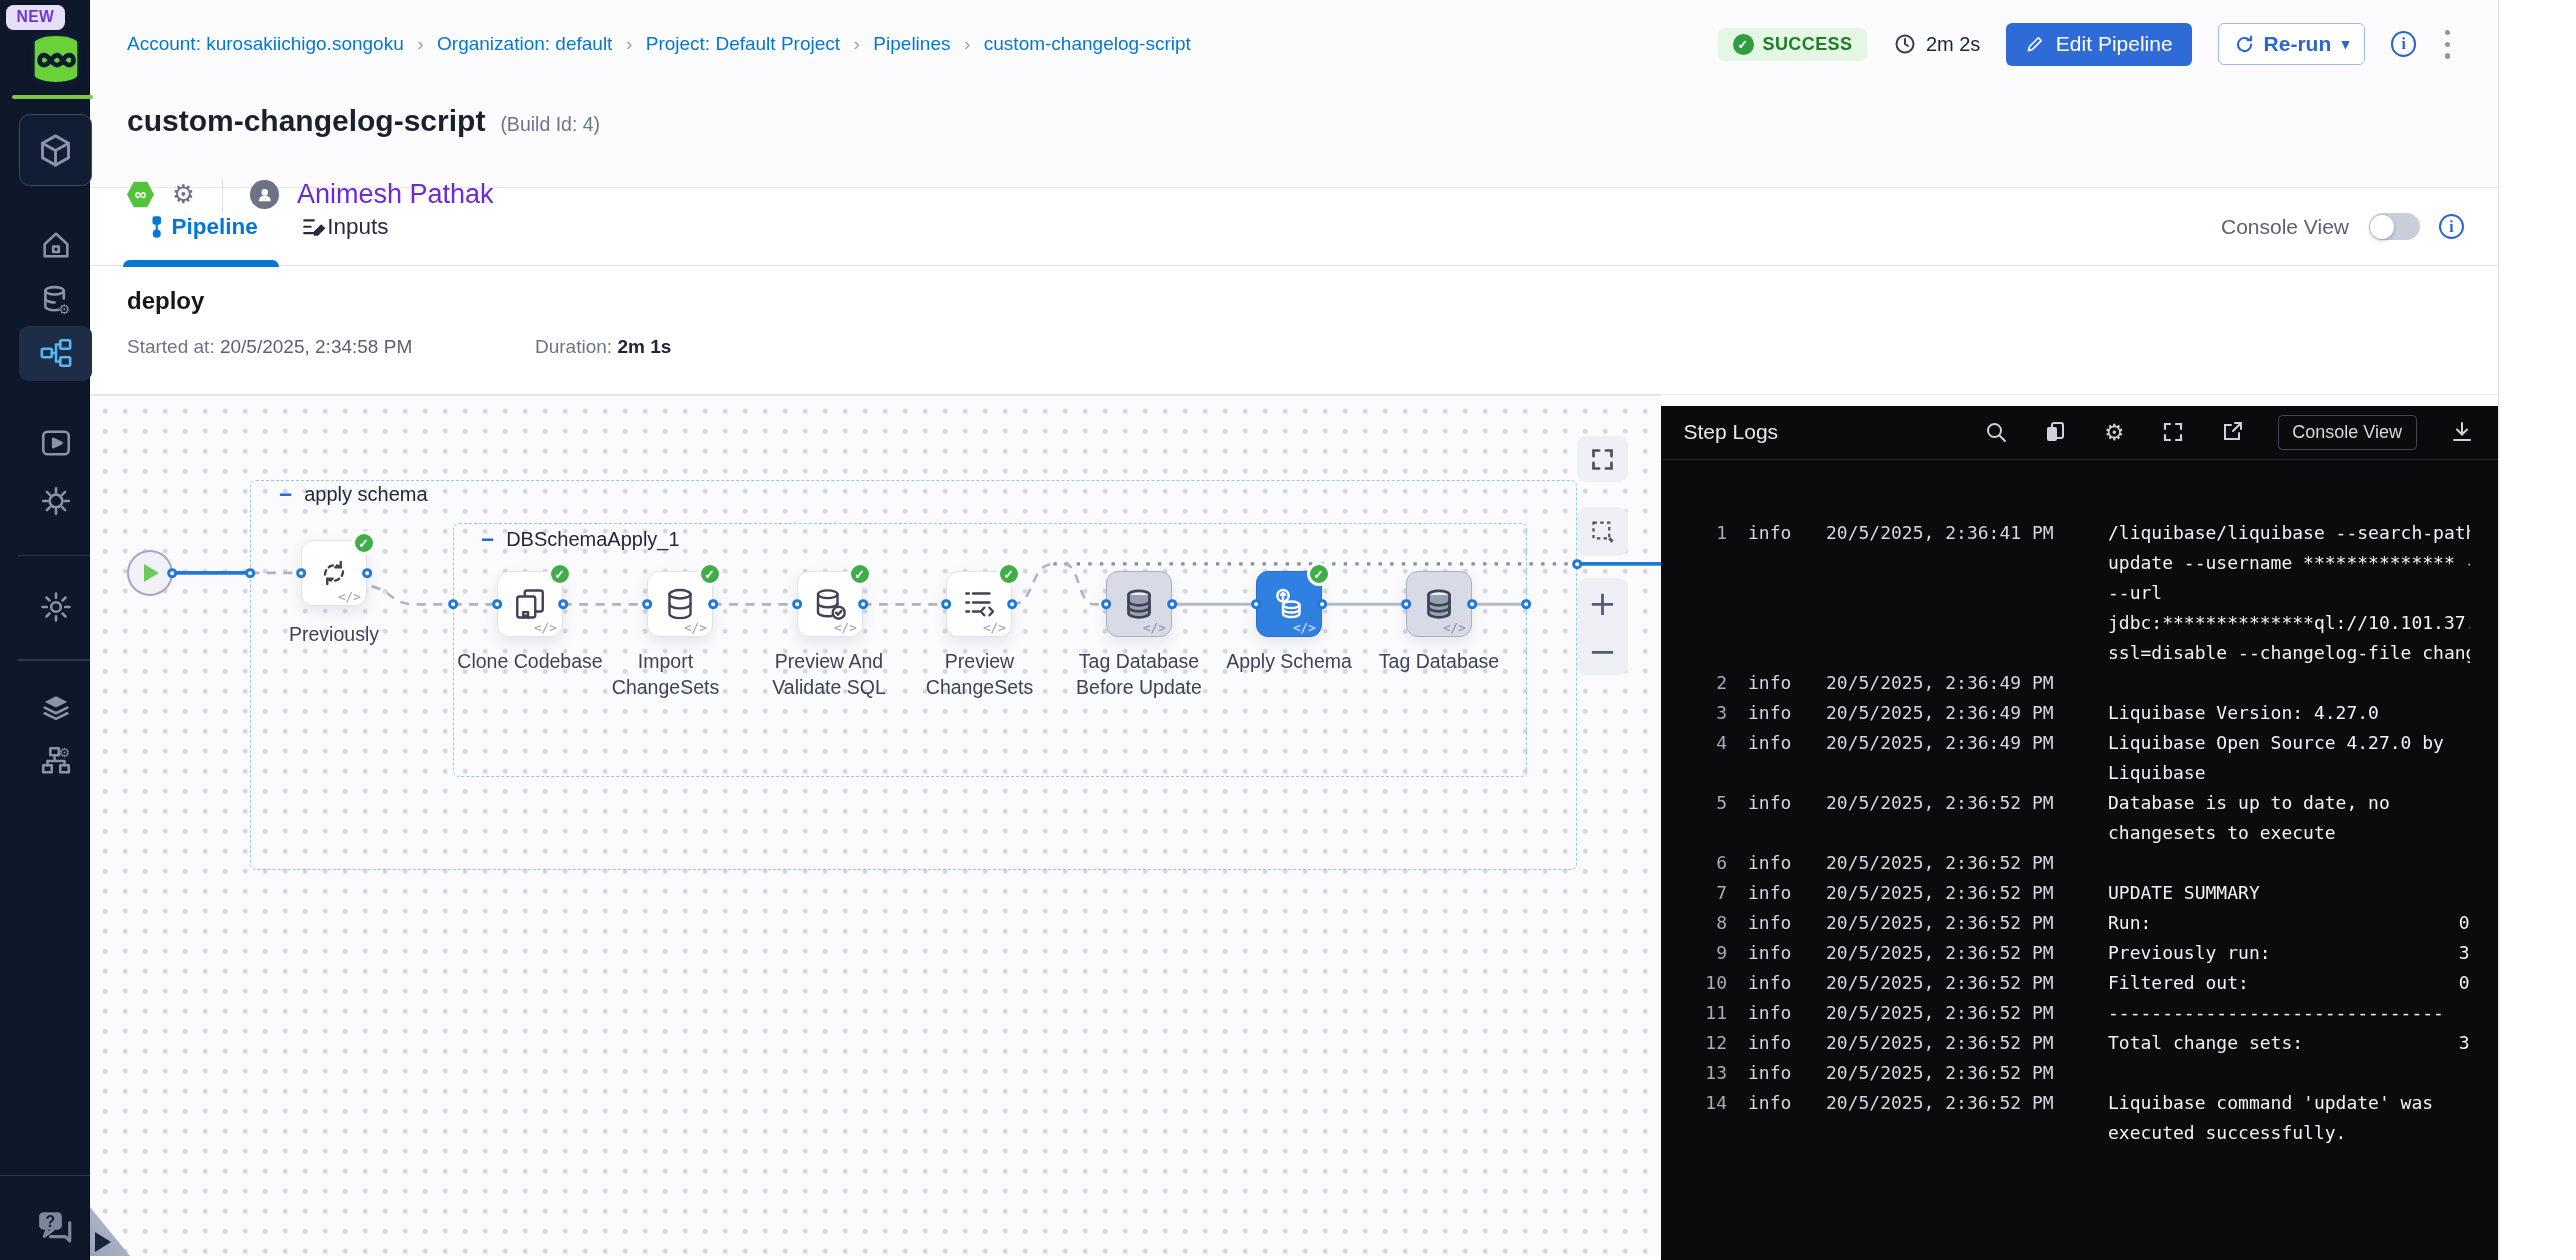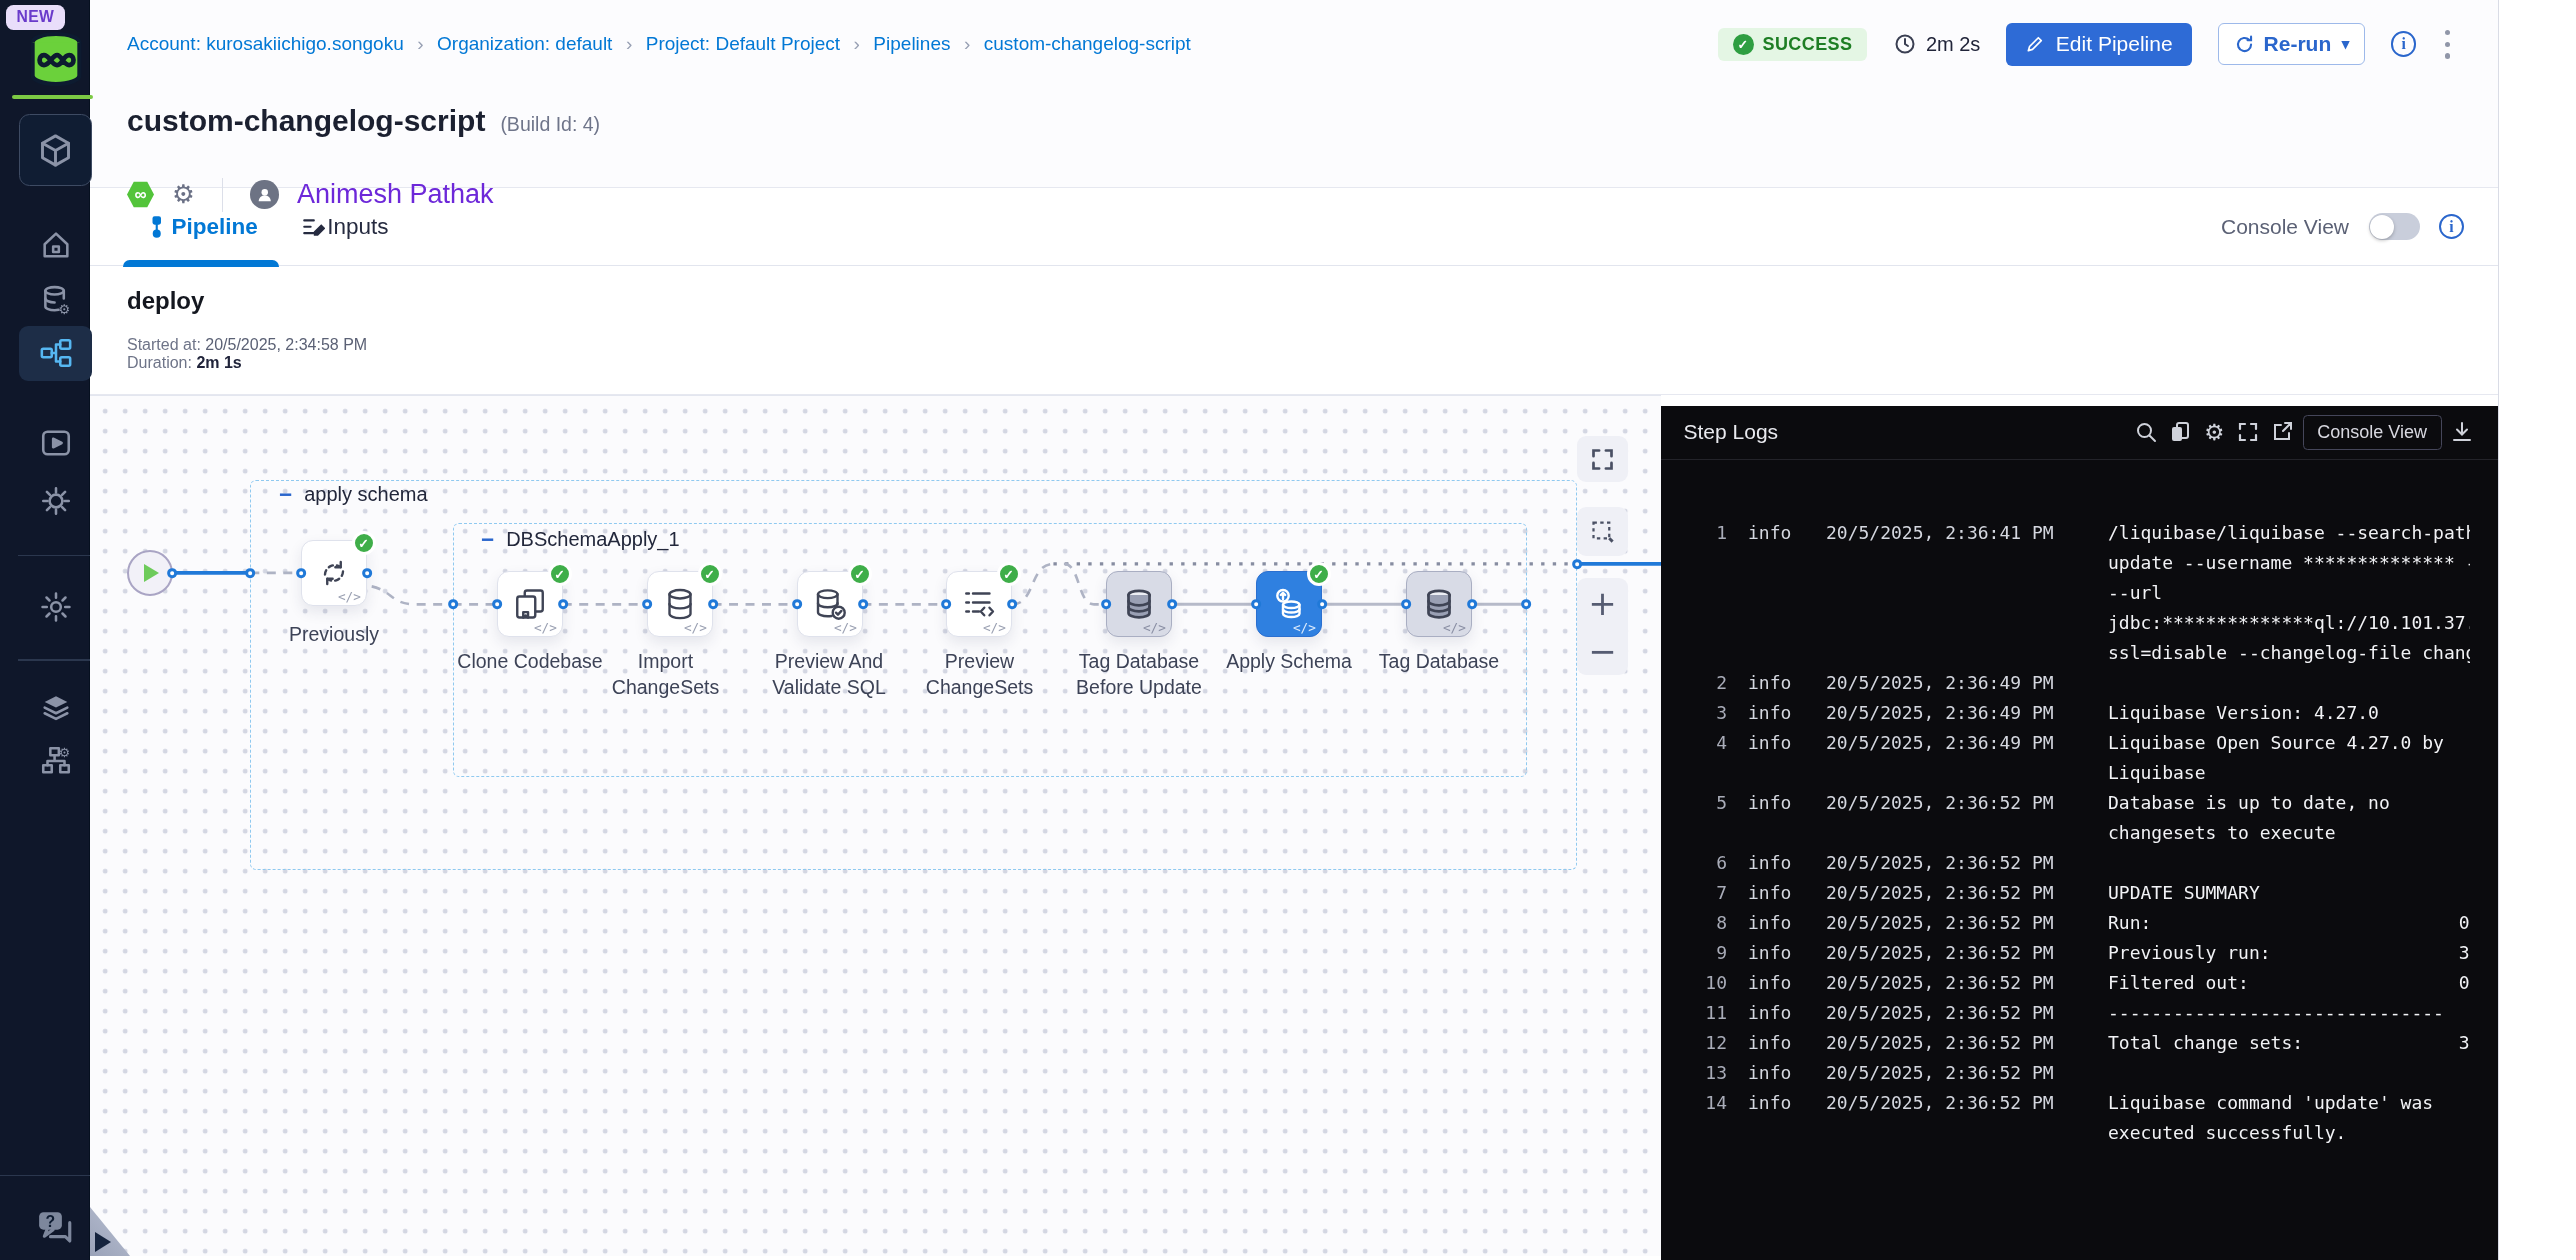--- a/index.html
+++ b/index.html
@@ -72,21 +72,21 @@
   .tab.active::after{content:"";position:absolute;left:0;right:0;bottom:-1.5px;height:6.7px;background:#0278d5;border-radius:6.7px 6.7px 0 0;}
   .tab-right{margin-left:auto;display:flex;align-items:center;gap:19.5px;padding-right:34px;font-size:21px;color:#5b6175;}
   .toggle{width:51px;height:27px;background:#c9cedb;border-radius:13.5px;position:relative;cursor:pointer;}
   .toggle::after{content:"";position:absolute;left:1.5px;top:1.5px;width:24px;height:24px;border-radius:50%;background:#fff;
     box-shadow:0 1.5px 3.7px rgba(0,0,0,.25);}
   .icon-info.small{width:25px;height:25px;}
 
   .stage{height:129px;padding:21px 37px;border-bottom:1.5px solid #e6e8f0;flex:none;background:#fff;
     box-shadow:0 3.7px 6.7px rgba(30,40,80,.04);}
   .stage-name{font-size:24px;font-weight:bold;color:#14171f;}
-  .stage-meta{margin-top:21px;display:flex;font-size:16px;color:#6e7488;flex-direction:column;}
+  .stage-meta{margin-top:21px;display:flex;font-size:19px;color:#6e7488;}
   .stage-started{width:408px;}
   .stage-val{color:#5b6175;}
   .stage-dur b{color:#20243a;}
 
   
   .exec{flex:1;position:relative;background:#fff;overflow:hidden;}
   .canvas{position:absolute;left:0;top:0;width:1571px;height:861px;border-top:0.7px solid #e3e6ef;
     background-color:#fbfbfd;
     background-image:radial-gradient(circle,#d3d6e2 2.2px,transparent 2.7px);
     background-size:20px 20px;background-position:5.2px 5.2px;}
@@ -115,21 +115,21 @@
   .ctl svg{width:27px;height:27px;}
   #ctl-zoom{justify-content:space-between;padding:7.5px 0;}
   .zoom-btn{font-size:34px;color:#565c72;line-height:1;cursor:pointer;font-family:"DejaVu Sans",sans-serif;}
   .corner-handle{position:absolute;left:0;bottom:0;width:40px;height:49px;z-index:7;
     background:linear-gradient(45deg,#9aa2b8 0%,#b9c0d2 100%);clip-path:polygon(0 0,100% 100%,0 100%);}
   .corner-arrow{position:absolute;left:4.5px;bottom:4.5px;width:0;height:0;border-left:16.5px solid #15233d;
     border-top:10.5px solid transparent;border-bottom:10.5px solid transparent;z-index:8;}
 
   
   .logpanel{position:absolute;left:1571px;top:10.5px;right:0;bottom:0;background:#0b0b0e;display:flex;flex-direction:column;z-index:8;}
-  .log-head{height:54px;display:flex;align-items:center;padding:0 22.5px;gap:7px;flex:none;border-bottom:1.5px solid #232329;}
+  .log-head{height:54px;display:flex;align-items:center;padding:0 22.5px;gap:32px;flex:none;border-bottom:1.5px solid #232329;}
   .log-title{font-size:21px;color:#e9eaef;margin-right:auto;}
   .log-ic{width:27px;height:27px;color:#cfd2da;display:grid;place-items:center;cursor:pointer;flex:none;}
   .log-ic svg{width:24px;height:24px;}
   .log-ic.txt{font-size:22.5px;font-family:"DejaVu Sans",sans-serif;}
   .log-cv-btn{border:1.5px solid #45465a;border-radius:4.5px;padding:6px 13.5px;font-size:18px;color:#d8d8e0;
     background:transparent;cursor:pointer;font-family:inherit;flex:none;}
   .log-body{flex:1;overflow:hidden;padding-top:58px;font-family:"DejaVu Sans Mono",monospace;font-size:18px;line-height:30px;}
   .log-entry{display:flex;align-items:flex-start;}
   .log-num{width:66px;text-align:right;color:#a9acb8;flex:none;}
   .log-level{width:63px;margin-left:21px;color:#d4d7df;flex:none;}

